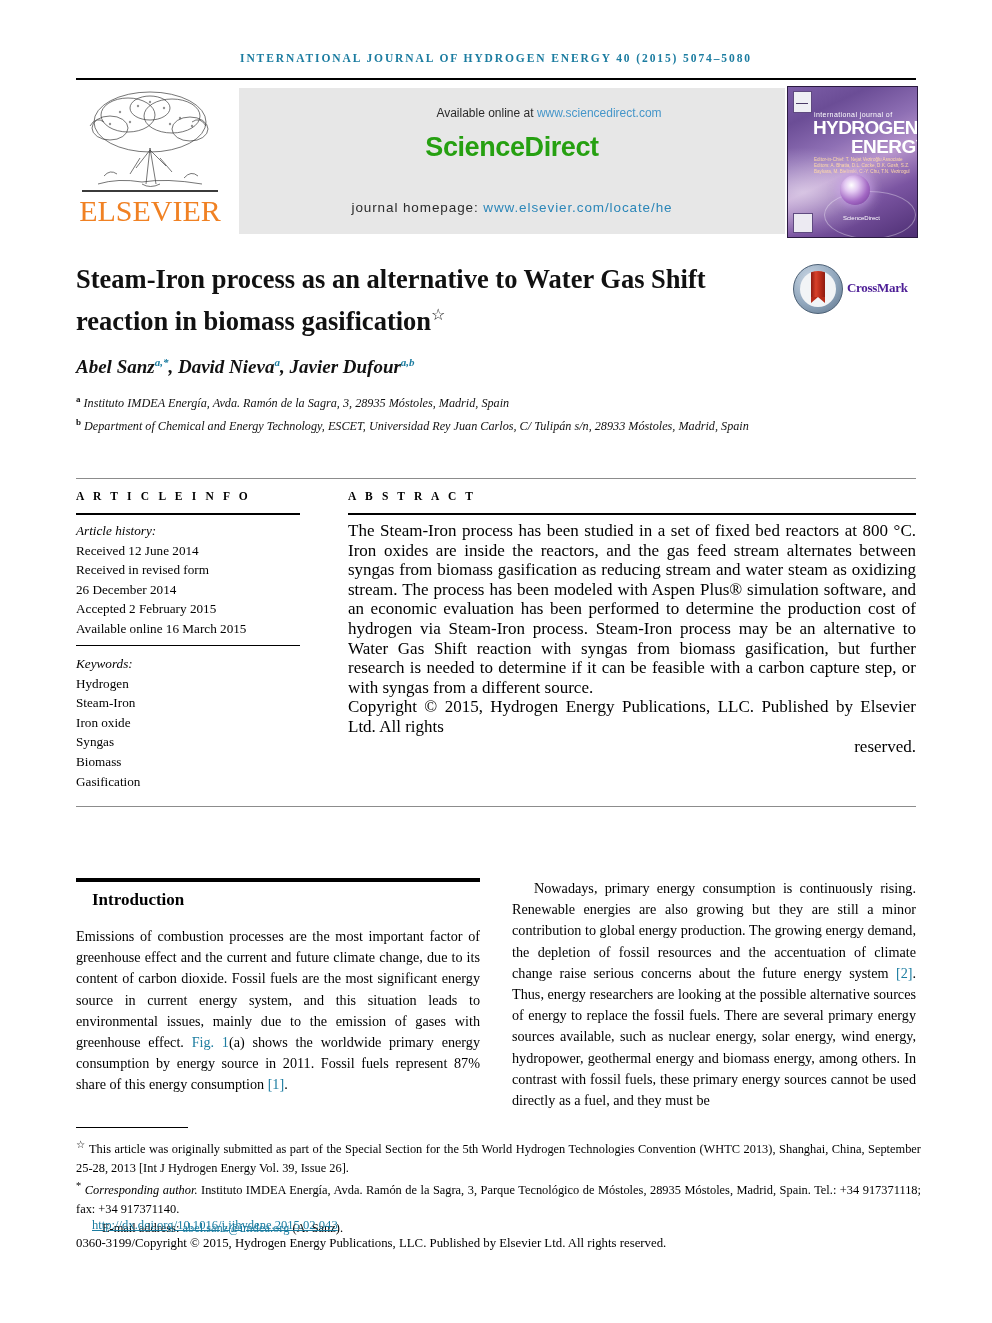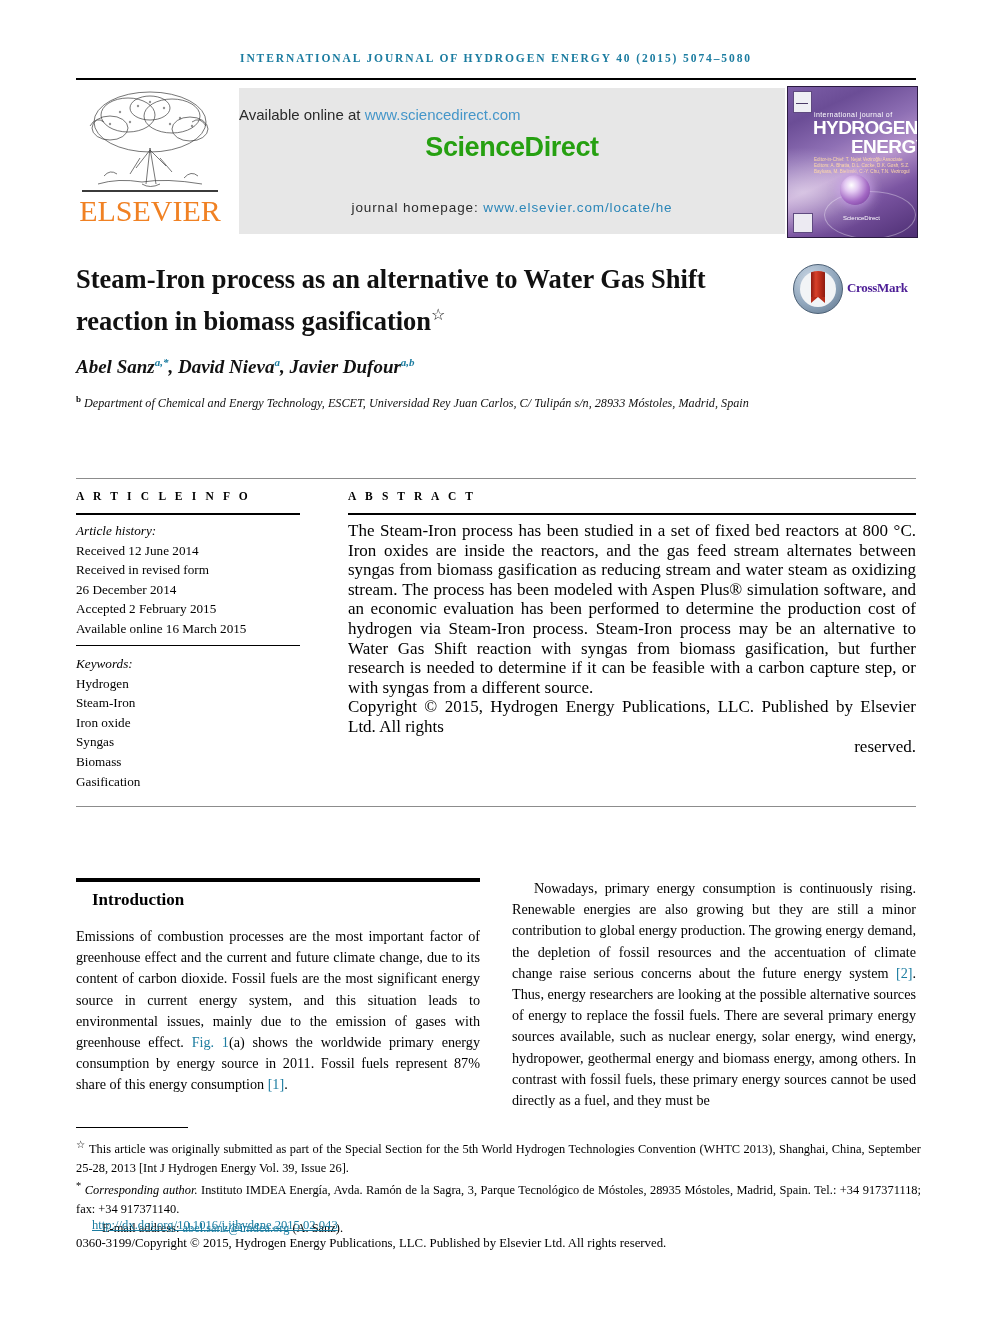--- a/index.html
+++ b/index.html
@@ -75,22 +75,23 @@
   .sd-banner {
     position: absolute;
     left: 163px; top: 2px;
     width: 546px; height: 146px;
     background: #e7e7e7;
   }
   .sd-avail {
     position: absolute;
     left: 0; top: 18px;
     width: 620px;
-    font-family: "Liberation Sans", sans-serif;
-    font-size: 15px;
+    text-align: center;
+    font-family: "Liberation Sans", sans-serif;
+    font-size: 12px;
     color: #2b2b2b;
   }
   .sd-avail a { color: #4596c9; text-decoration: none; }
   .sd-logo {
     position: absolute;
     left: 0; top: 44px;
     width: 546px;
     text-align: center;
     font-family: "Liberation Sans", sans-serif;
     font-size: 27px;
@@ -523,20 +524,23 @@
   </div>
 
   <div class="authors">
     <span>Abel Sanz</span><sup>a,*</sup>,
     <span>David Nieva</span><sup>a</sup>,
     <span>Javier Dufour</span><sup>a,b</sup>
   </div>
 
   <div class="affil">
     <div>
+      <sup>a</sup> <span>Instituto IMDEA Energía, Avda. Ramón de la Sagra, 3, 28935 Móstoles, Madrid, Spain</span>
+    </div>
+    <div>
       <sup>b</sup> <span>Department of Chemical and Energy Technology, ESCET, Universidad Rey Juan Carlos, C/ Tulipán s/n, 28933 Móstoles, Madrid, Spain</span>
     </div>
   </div>
 
   <div class="rule-info"></div>
   <div class="info-head">A R T I C L E   I N F O</div>
   <div class="abs-head">A B S T R A C T</div>
   <div class="rule-info2"></div>
   <div class="rule-abs2"></div>
 

